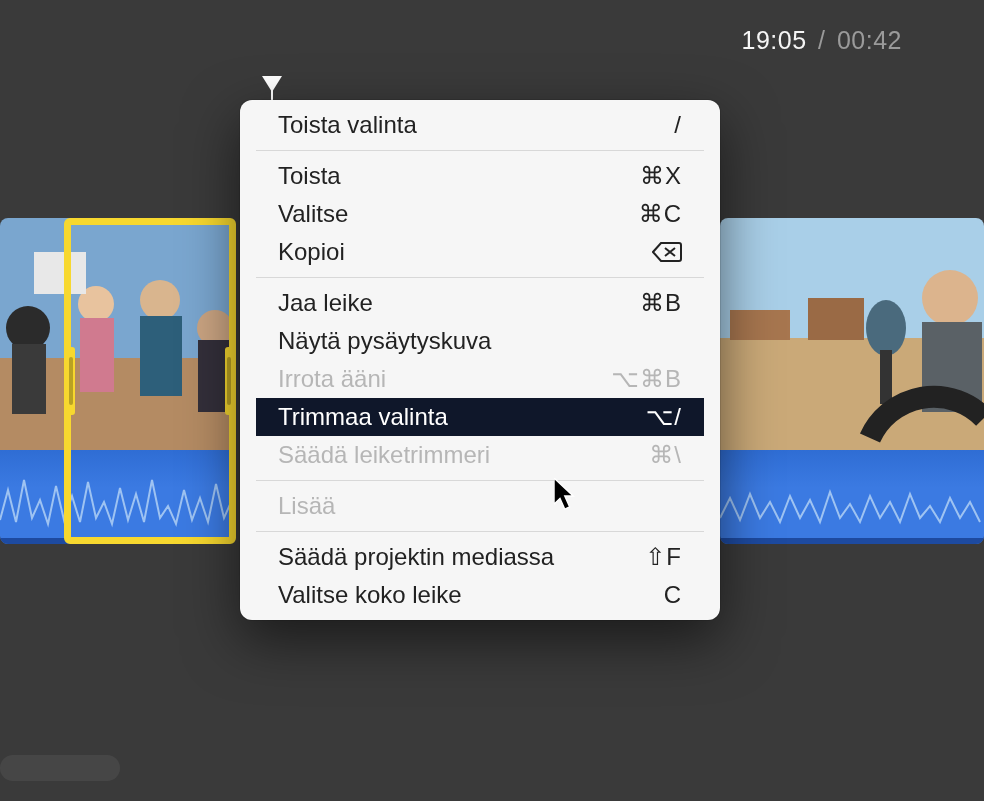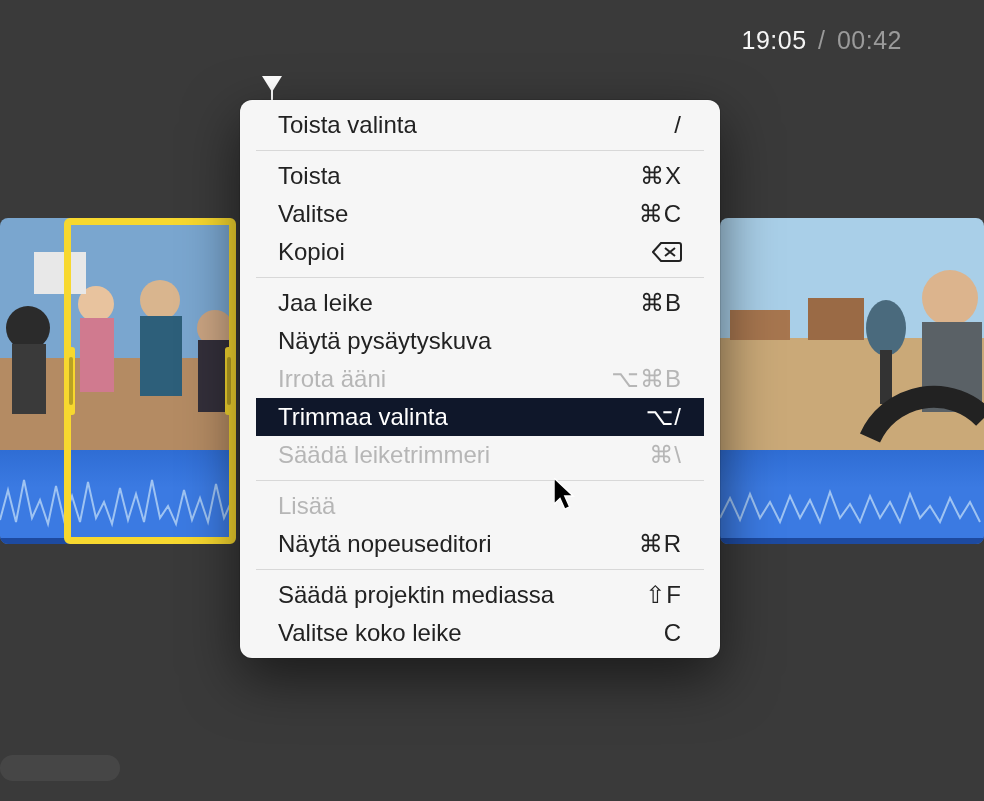--- a/index.html
+++ b/index.html
@@ -277,24 +277,20 @@
     </div>
     <div class="menu-item disabled">
       <span class="label">Säädä leiketrimmeri</span>
       <span class="shortcut">⌘\</span>
     </div>
     <div class="menu-sep"></div>
     <div class="menu-item disabled">
       <span class="label">Lisää</span>
       <span class="shortcut"></span>
     </div>
-    <div class="menu-item">
-      <span class="label">Näytä nopeuseditori</span>
-      <span class="shortcut">⌘R</span>
-    </div>
     <div class="menu-sep"></div>
     <div class="menu-item">
       <span class="label">Säädä projektin mediassa</span>
       <span class="shortcut">⇧F</span>
     </div>
     <div class="menu-item">
       <span class="label">Valitse koko leike</span>
       <span class="shortcut">C</span>
     </div>
   </div>

